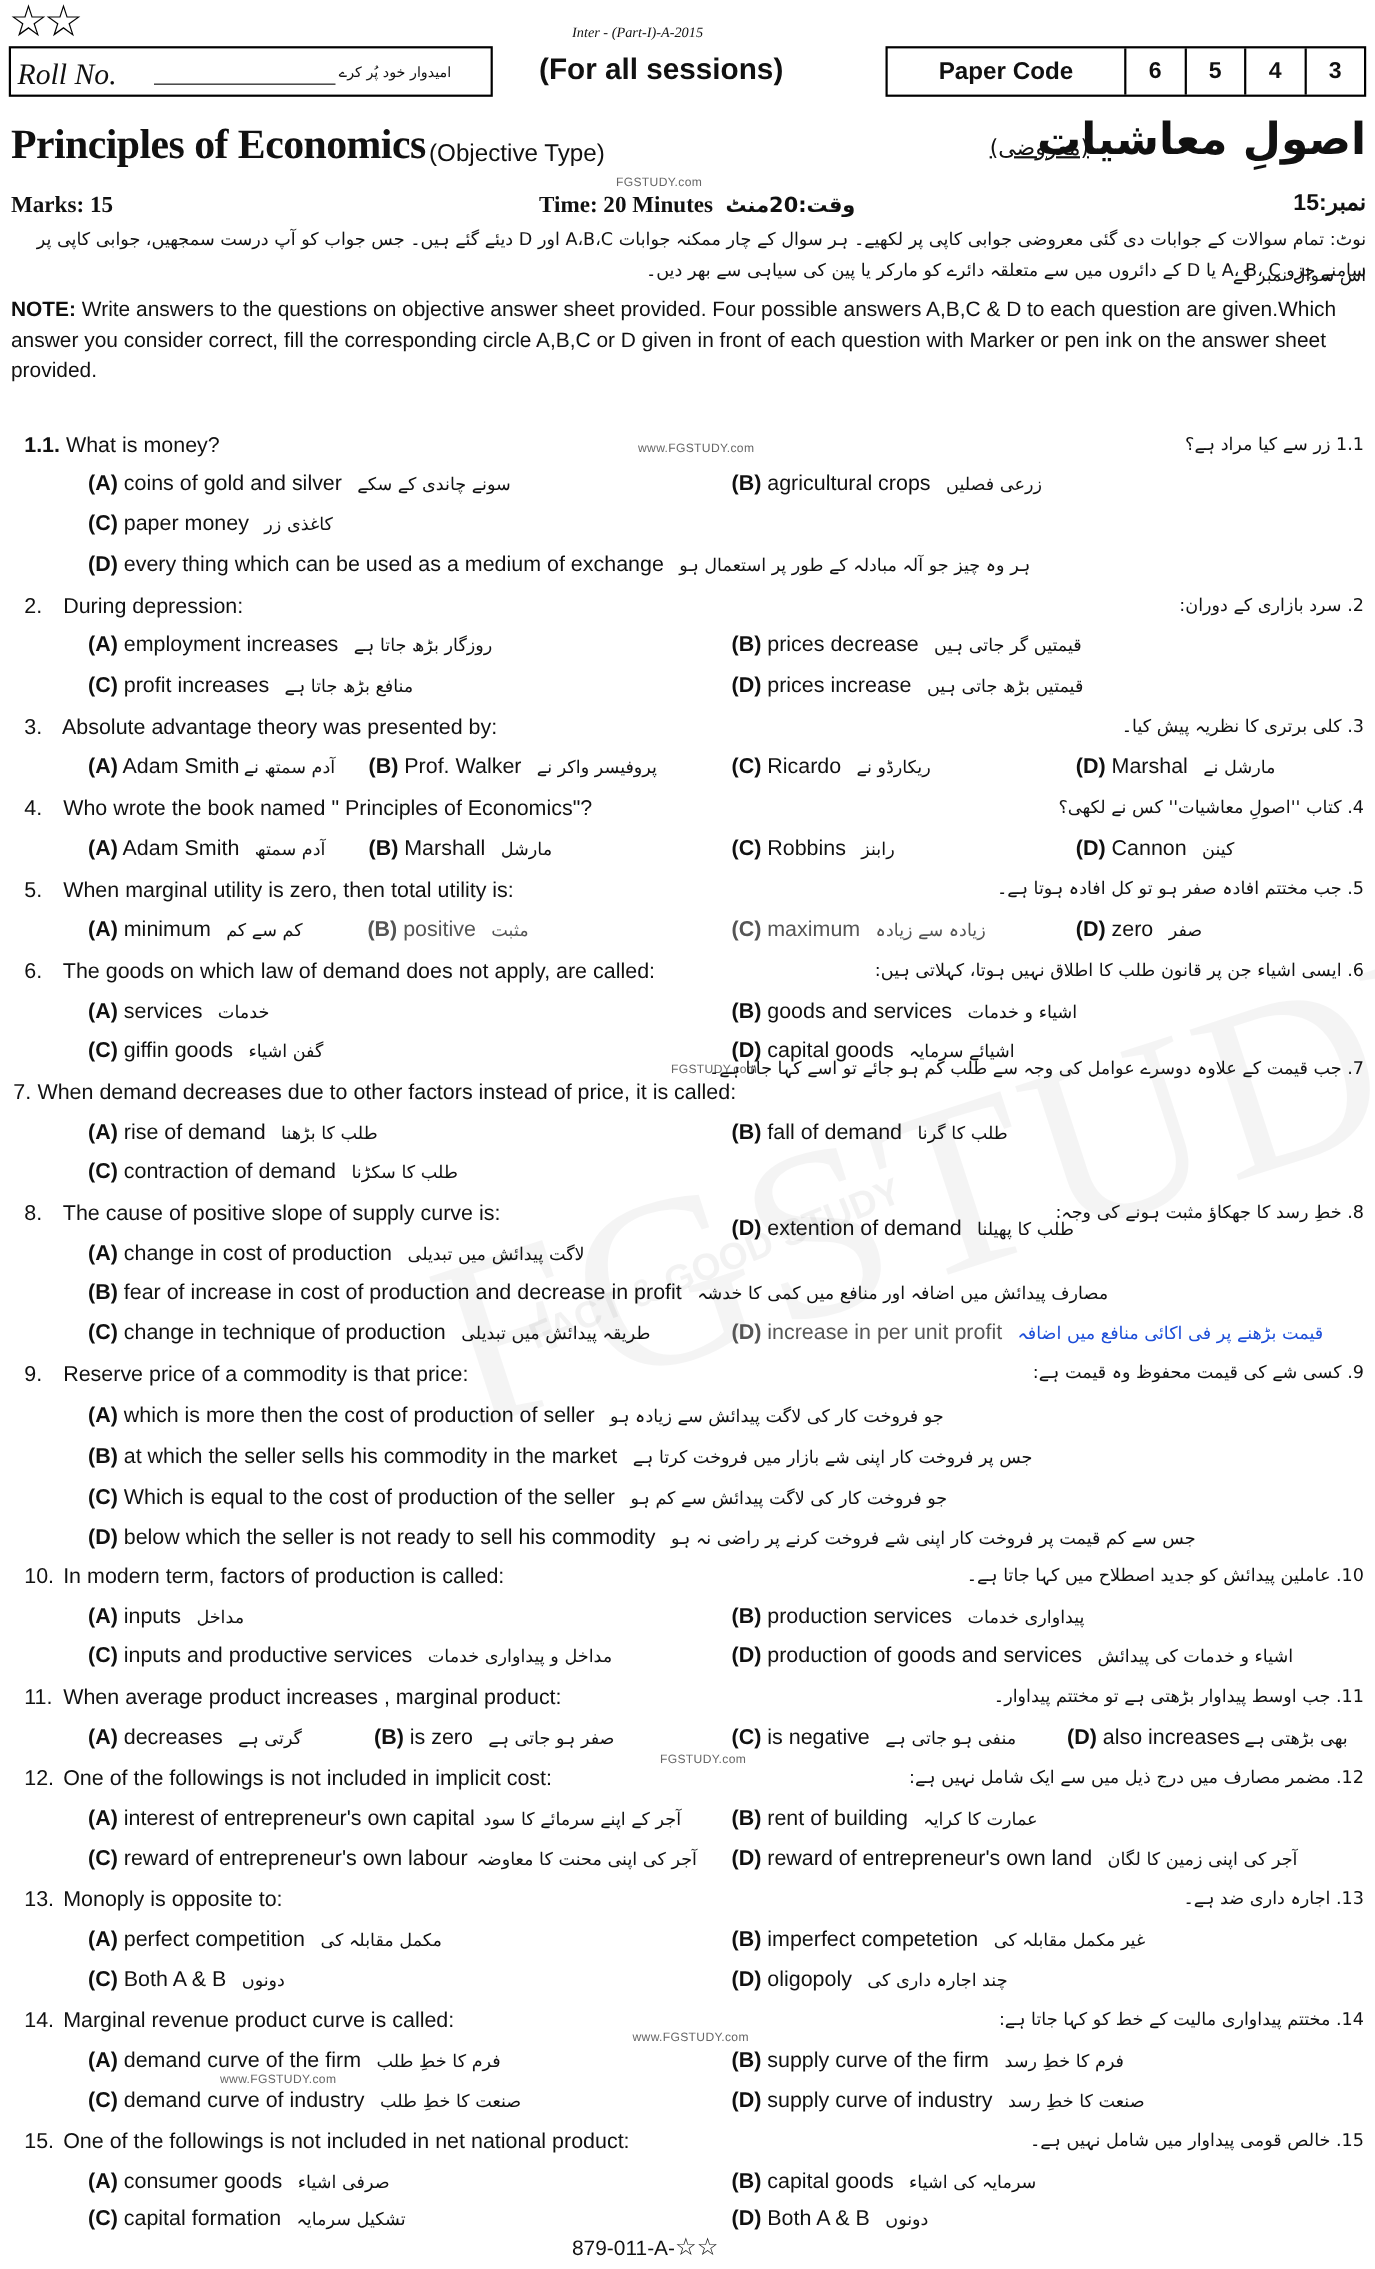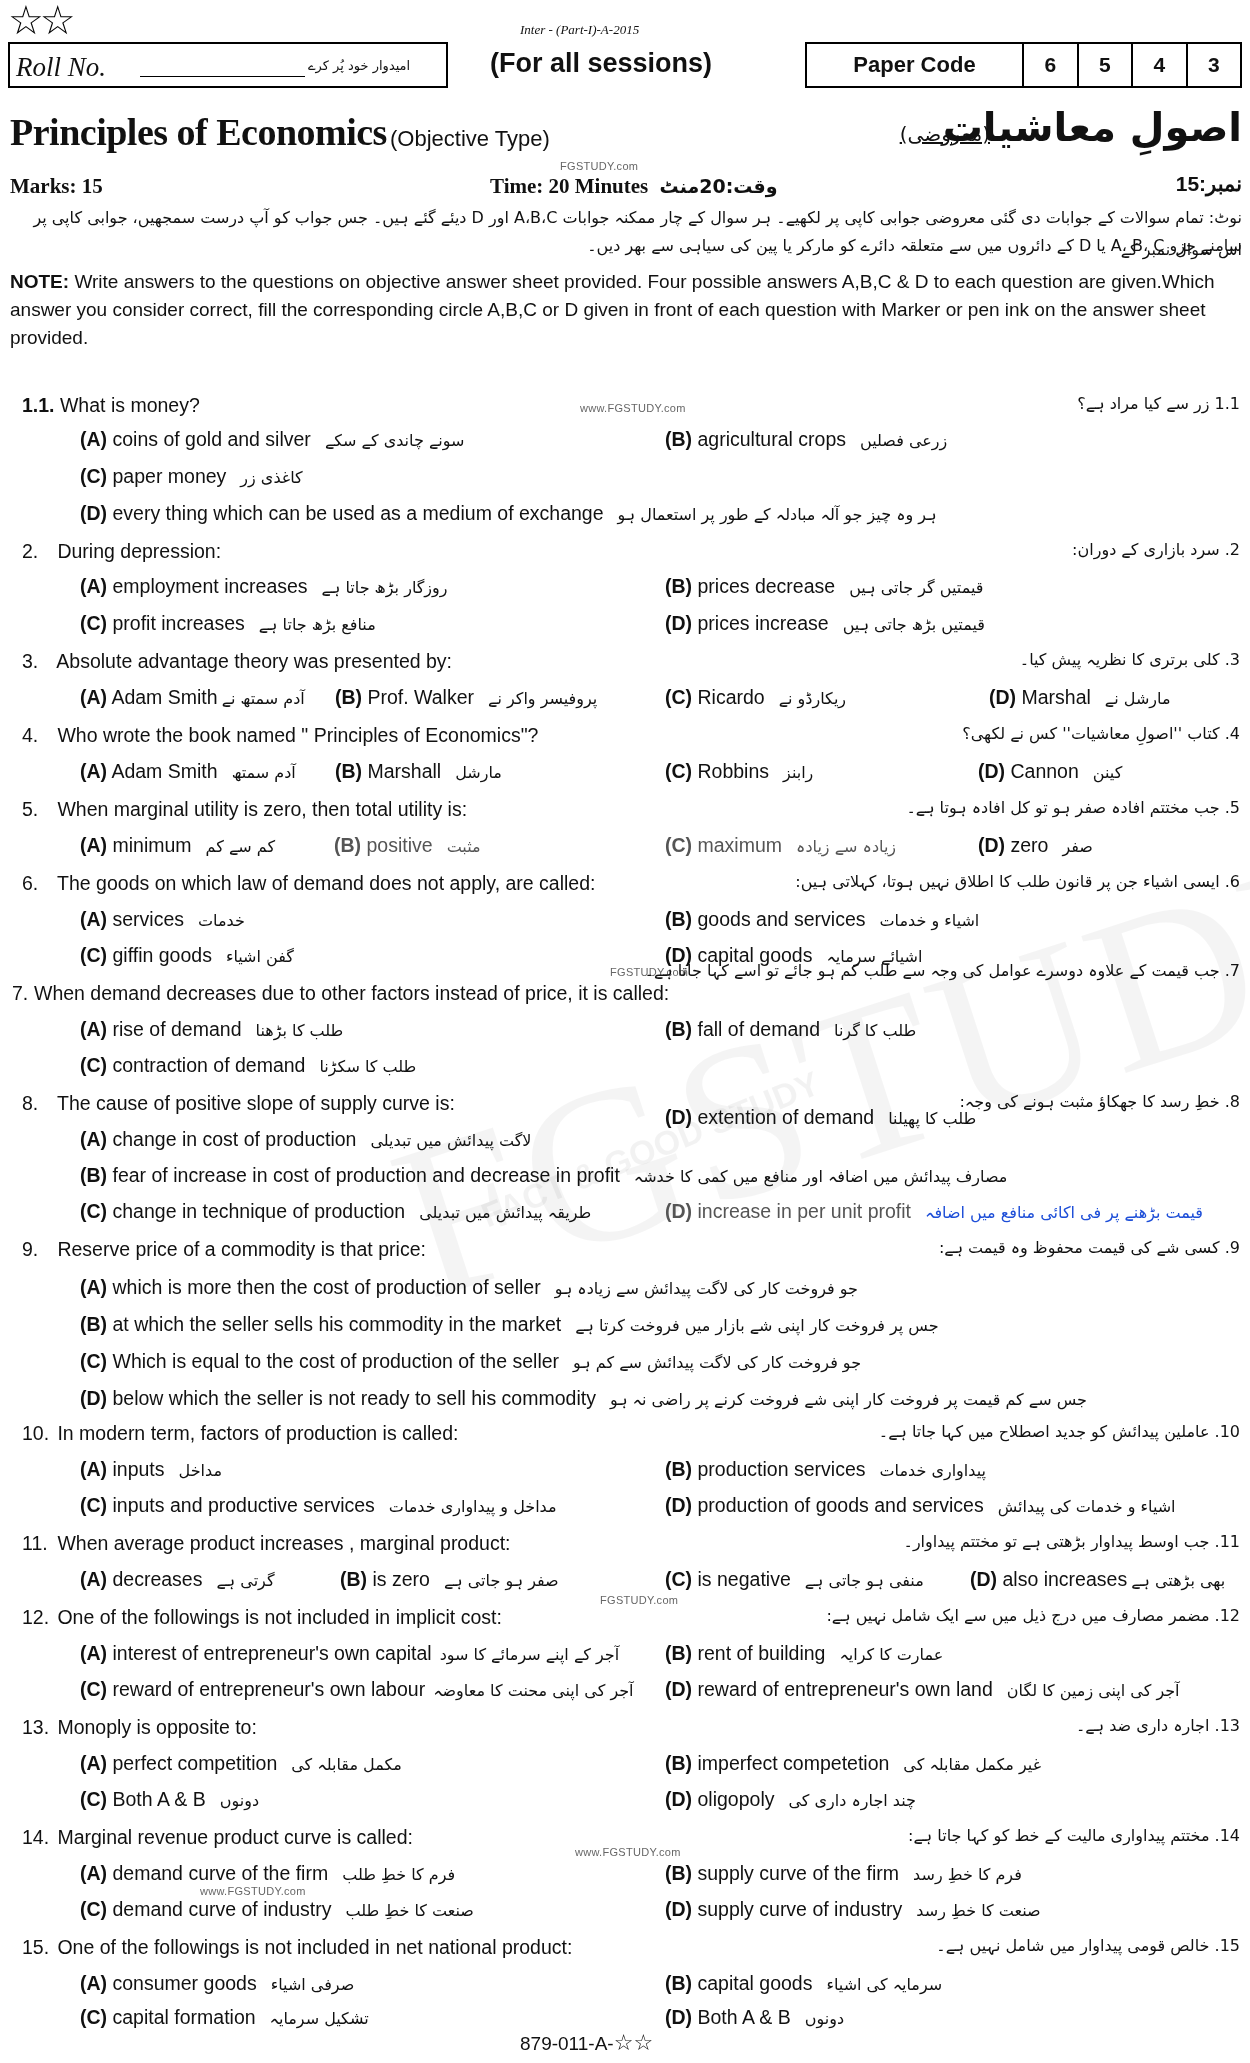--- a/index.html
+++ b/index.html
@@ -109,21 +109,21 @@
 <div class="abs opt col-a" style="top:575px;"><span class="letter">(A)</span> <span>employment increases</span><span class="ur ur-opt">روزگار بڑھ جاتا ہے</span></div>
 <div class="abs opt col-b" style="top:575px;"><span class="letter">(B)</span> <span>prices decrease</span><span class="ur ur-opt">قیمتیں گر جاتی ہیں</span></div>
 <div class="abs opt col-a" style="top:612px;"><span class="letter">(C)</span> <span>profit increases</span><span class="ur ur-opt">منافع بڑھ جاتا ہے</span></div>
 <div class="abs opt col-b" style="top:612px;"><span class="letter">(D)</span> <span>prices increase</span><span class="ur ur-opt">قیمتیں بڑھ جاتی ہیں</span></div>
 
 <div class="abs q-stem" style="top:650px;"><span class="q-num">3.</span> <span>Absolute advantage theory was presented by:</span></div>
 <div class="abs q-stem-urdu ur" style="top:650px;"><span>3.</span> <span>کلی برتری کا نظریہ پیش کیا۔</span></div>
 <div class="abs opt" style="top:686px; left:80px;"><span class="letter">(A)</span> <span>Adam Smith</span><span class="ur ur-opt" style="margin-left:4px;">آدم سمتھ نے</span></div>
 <div class="abs opt" style="top:686px; left:335px;"><span class="letter">(B)</span> <span>Prof. Walker</span><span class="ur ur-opt">پروفیسر واکر نے</span></div>
 <div class="abs opt" style="top:686px; left:665px;"><span class="letter">(C)</span> <span>Ricardo</span><span class="ur ur-opt">ریکارڈو نے</span></div>
-<div class="abs opt" style="top:686px; left:978px;margin-left:11px;"><span class="letter">(D)</span> <span>Marshal</span><span class="ur ur-opt">مارشل نے</span></div>
+<div class="abs opt" style="top:686px; left:978px;"><span class="letter">(D)</span> <span>Marshal</span><span class="ur ur-opt">مارشل نے</span></div>
 
 <div class="abs q-stem" style="top:724px;"><span class="q-num">4.</span> <span>Who wrote the book named " Principles of Economics"?</span></div>
 <div class="abs q-stem-urdu ur" style="top:724px;"><span>4.</span> <span>کتاب ''اصولِ معاشیات'' کس نے لکھی؟</span></div>
 <div class="abs opt" style="top:760px; left:80px;"><span class="letter">(A)</span> <span>Adam Smith</span><span class="ur ur-opt">آدم سمتھ</span></div>
 <div class="abs opt" style="top:760px; left:335px;"><span class="letter">(B)</span> <span>Marshall</span><span class="ur ur-opt">مارشل</span></div>
 <div class="abs opt" style="top:760px; left:665px;"><span class="letter">(C)</span> <span>Robbins</span><span class="ur ur-opt">رابنز</span></div>
 <div class="abs opt" style="top:760px; left:978px;"><span class="letter">(D)</span> <span>Cannon</span><span class="ur ur-opt">کینن</span></div>
 
 <div class="abs q-stem" style="top:798px;"><span class="q-num">5.</span> <span>When marginal utility is zero, then total utility is:</span></div>
 <div class="abs q-stem-urdu ur" style="top:798px;"><span>5.</span> <span>جب مختتم افادہ صفر ہو تو کل افادہ ہوتا ہے۔</span></div>

